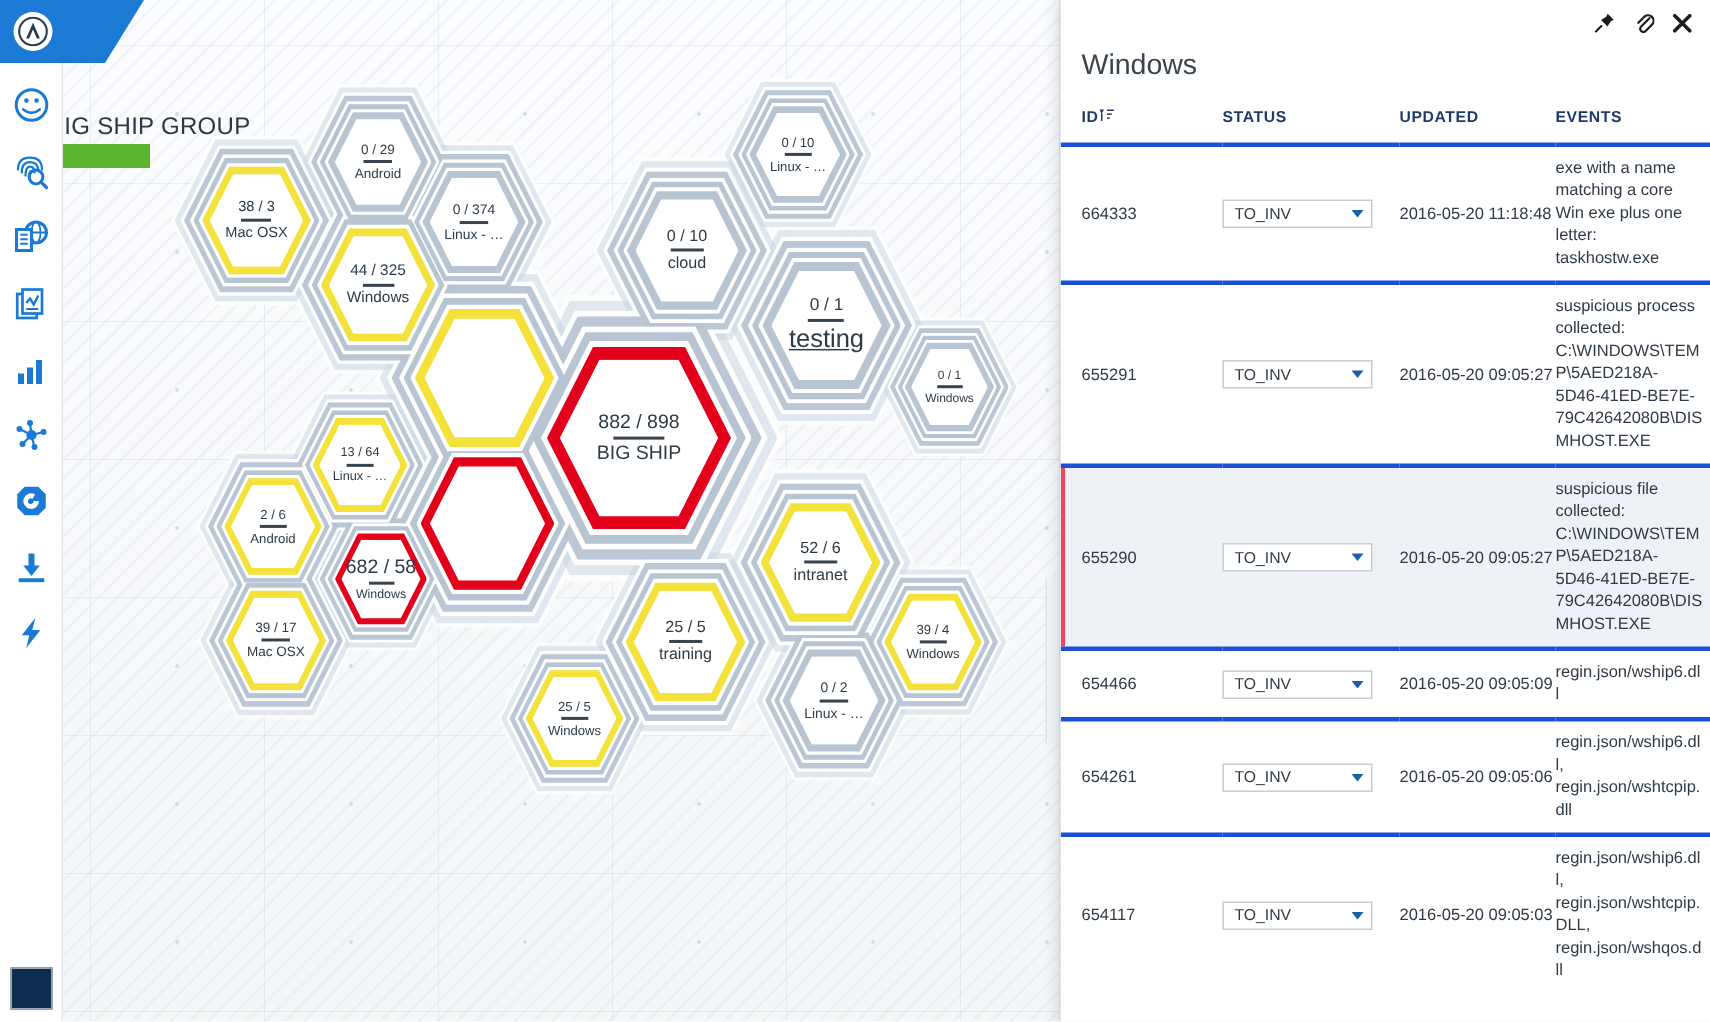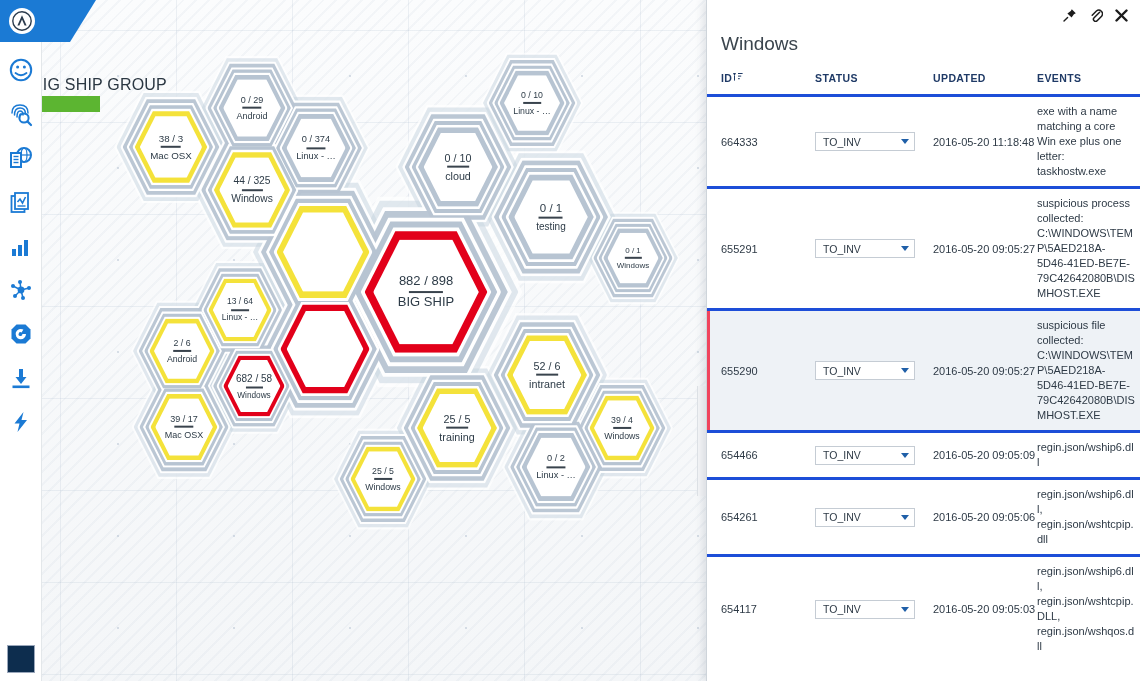--- a/index.html
+++ b/index.html
@@ -384,21 +384,21 @@
           <div class="hex-ring" style="width: 119.6px; height: 123.188px; background: rgb(255, 255, 255); opacity: 0.95; z-index: 3;"></div>
           <div class="hex-ring" style="width: 114.08px; height: 117.502px; background: rgb(183, 196, 210); opacity: 0.95; z-index: 4;"></div>
           <div class="hex-ring" style="width: 104.88px; height: 108.026px; background: rgb(255, 255, 255); opacity: 1; z-index: 5;"></div>
           <div class="hex-ring" style="width: 99.36px; height: 102.341px; background: rgb(183, 196, 210); opacity: 1; z-index: 6;"></div>
           <div class="hex-ring" style="width: 91.08px; height: 93.8124px; background: rgb(255, 255, 255); opacity: 1; z-index: 7;"></div>
           <div class="hex-ring" style="width: 85.56px; height: 88.1268px; background: rgb(183, 196, 210); opacity: 1; z-index: 8;"></div>
           <div class="hex-ring" style="width: 73.6px; height: 75.808px; background: rgb(255, 255, 255); opacity: 1; z-index: 9;"></div>
           <div class="hex-label">
             <span class="hex-count" style="font-size: 11.5px;">0 / 1</span>
             <span class="hex-rule" style="width: 24px;"></span>
-            <span class="hex-name" style="font-size: 10px;">testing</span>
+            <span class="hex-name" style="font-size: 17px; text-decoration: underline;">testing</span>
           </div>
         </div>
         <div class="hex-node" style="left: 181px; top: 152px; width: 200px; height: 200px;">
           <div class="hex-ring" style="width: 146px; height: 150.38px; background: rgb(255, 255, 255); opacity: 0.7; z-index: 1;"></div>
           <div class="hex-ring" style="width: 140px; height: 144.2px; background: rgb(201, 213, 224); opacity: 0.55; z-index: 2;"></div>
           <div class="hex-ring" style="width: 130px; height: 133.9px; background: rgb(255, 255, 255); opacity: 0.95; z-index: 3;"></div>
           <div class="hex-ring" style="width: 124px; height: 127.72px; background: rgb(183, 196, 210); opacity: 0.95; z-index: 4;"></div>
           <div class="hex-ring" style="width: 114px; height: 117.42px; background: rgb(255, 255, 255); opacity: 1; z-index: 5;"></div>
           <div class="hex-ring" style="width: 108px; height: 111.24px; background: rgb(183, 196, 210); opacity: 1; z-index: 6;"></div>
           <div class="hex-ring" style="width: 99px; height: 101.97px; background: rgb(255, 255, 255); opacity: 1; z-index: 7;"></div>
@@ -484,21 +484,21 @@
           <div class="hex-ring" style="width: 96.36px; height: 99.2508px; background: rgb(255, 255, 255); opacity: 0.7; z-index: 1;"></div>
           <div class="hex-ring" style="width: 92.4px; height: 95.172px; background: rgb(201, 213, 224); opacity: 0.55; z-index: 2;"></div>
           <div class="hex-ring" style="width: 85.8px; height: 88.374px; background: rgb(255, 255, 255); opacity: 0.95; z-index: 3;"></div>
           <div class="hex-ring" style="width: 81.84px; height: 84.2952px; background: rgb(183, 196, 210); opacity: 0.95; z-index: 4;"></div>
           <div class="hex-ring" style="width: 75.24px; height: 77.4972px; background: rgb(255, 255, 255); opacity: 1; z-index: 5;"></div>
           <div class="hex-ring" style="width: 71.28px; height: 73.4184px; background: rgb(183, 196, 210); opacity: 1; z-index: 6;"></div>
           <div class="hex-ring" style="width: 65.34px; height: 67.3002px; background: rgb(255, 255, 255); opacity: 1; z-index: 7;"></div>
           <div class="hex-ring" style="width: 61.38px; height: 63.2214px; background: rgb(226, 0, 26); opacity: 1; z-index: 8;"></div>
           <div class="hex-ring" style="width: 52.8px; height: 54.384px; background: rgb(255, 255, 255); opacity: 1; z-index: 9;"></div>
           <div class="hex-label">
-            <span class="hex-count" style="font-size: 10px;">682 / 58</span>
+            <span class="hex-count" style="font-size: 13px;">682 / 58</span>
             <span class="hex-rule" style="width: 17px;"></span>
             <span class="hex-name" style="font-size: 8.25px;">Windows</span>
           </div>
         </div>
         <div class="hex-node" style="left: 419px; top: 289px; width: 172px; height: 172px;">
           <div class="hex-ring" style="width: 125.56px; height: 129.327px; background: rgb(255, 255, 255); opacity: 0.7; z-index: 1;"></div>
           <div class="hex-ring" style="width: 120.4px; height: 124.012px; background: rgb(201, 213, 224); opacity: 0.55; z-index: 2;"></div>
           <div class="hex-ring" style="width: 111.8px; height: 115.154px; background: rgb(255, 255, 255); opacity: 0.95; z-index: 3;"></div>
           <div class="hex-ring" style="width: 106.64px; height: 109.839px; background: rgb(183, 196, 210); opacity: 0.95; z-index: 4;"></div>
           <div class="hex-ring" style="width: 98.04px; height: 100.981px; background: rgb(255, 255, 255); opacity: 1; z-index: 5;"></div>

